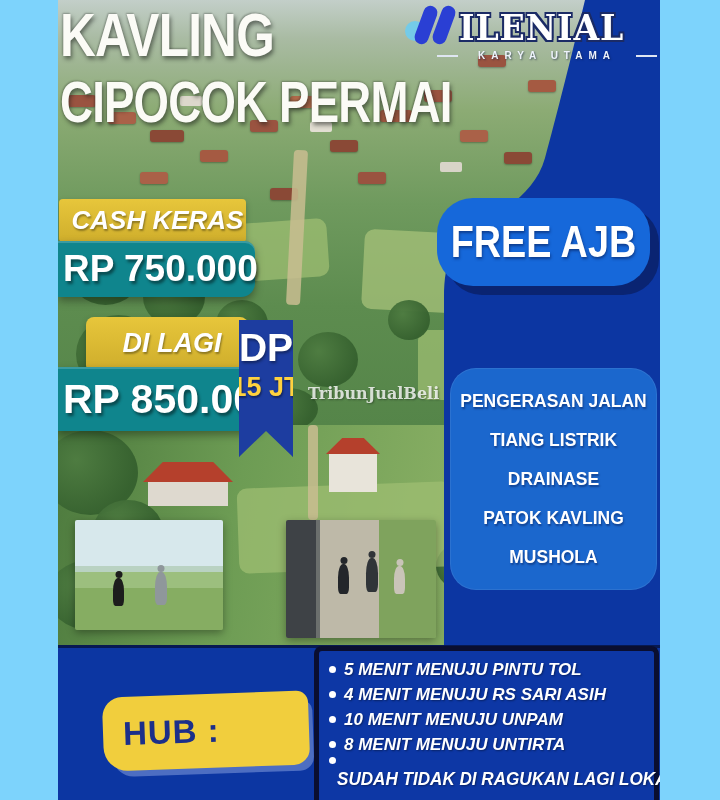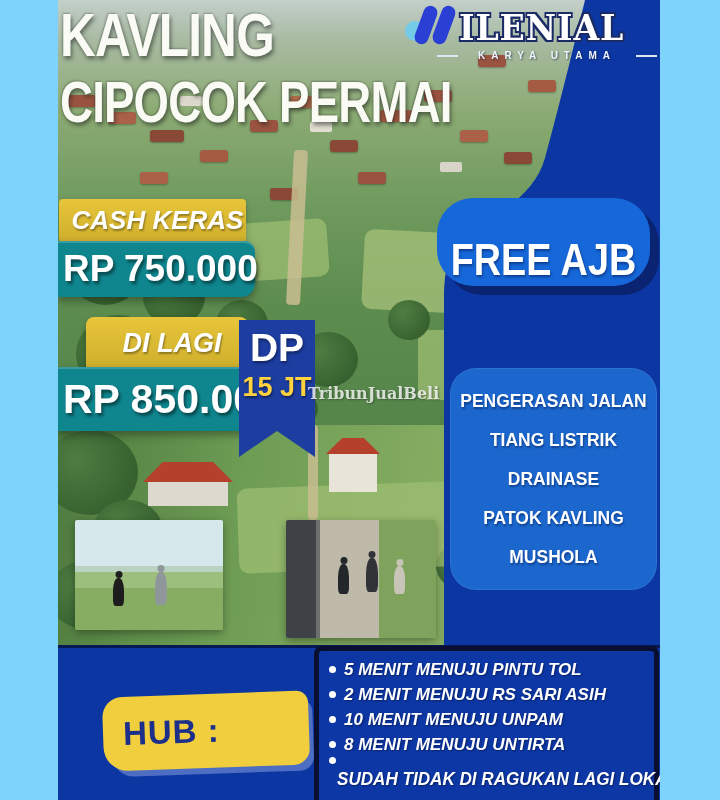--- a/index.html
+++ b/index.html
@@ -65,36 +65,36 @@
     text-shadow:1px 2px 2px rgba(0,0,0,.35);border-radius:4px;box-shadow:0 3px 6px rgba(0,0,0,.25);padding-left:10px;}
   .cash-label{left:1px;top:199px;width:177px;height:43px;font-size:26px;}
   .cicil-label{left:28px;top:317px;width:152px;height:52px;font-size:27px;border-radius:8px 8px 4px 4px;}
   .teal-box{position:absolute;left:0;background:#0f858d;color:#fff;font-weight:800;
     display:flex;align-items:center;border-radius:0 10px 14px 0;
     box-shadow:0 4px 9px rgba(0,0,0,.35), inset 0 2px 0 rgba(255,255,255,.18);
     text-shadow:2px 3px 3px rgba(0,0,0,.45);white-space:nowrap;}
   .price1{top:241px;width:192px;height:56px;font-size:37px;padding-left:5px;}
   .price2{top:367px;width:201px;height:64px;font-size:41px;padding-left:5px;}
 
-  .ribbon{position:absolute;left:181px;top:320px;width:76px;height:137px;background:#1d3da0;
+  .ribbon{position:absolute;left:181px;top:320px;width:54px;height:137px;background:#1d3da0;
     clip-path:polygon(0 0,100% 0,100% 100%,50% 81%,0 100%);
     display:flex;flex-direction:column;align-items:center;
     box-shadow:0 3px 6px rgba(0,0,0,.3);}
   .ribbon .dp{color:#fff;font-weight:800;font-size:39px;line-height:1;margin-top:8px;
     text-shadow:1px 2px 3px rgba(0,0,0,.4);}
   .ribbon .dpv{color:#ffd23e;font-weight:800;font-size:27px;margin-top:5px;
     text-shadow:1px 2px 2px rgba(0,0,0,.4);white-space:nowrap;}
 
   .watermark{position:absolute;left:250px;top:384px;font-family:"DejaVu Serif",serif;
     font-size:16px;font-weight:700;color:rgba(252,252,252,.8);
     text-shadow:1px 1px 2px rgba(0,0,0,.35);letter-spacing:0;}
 
   
   .free-pill{position:absolute;left:379px;top:198px;width:213px;height:88px;background:#1668da;
-    border-radius:36px;display:flex;align-items:flex-end;justify-content:center;
+    border-radius:36px;display:flex;align-items:center;justify-content:center;
     box-shadow:9px 9px 0 #0a2472;}
   .free-pill span{color:#fff;font-weight:800;font-size:45px;transform:scaleX(.84);
     text-shadow:1px 2px 3px rgba(5,20,70,.5);white-space:nowrap;}
 
   .features-card{position:absolute;left:392px;top:368px;width:207px;height:222px;background:#1b67cd;
     border-radius:26px;display:flex;flex-direction:column;justify-content:center;gap:17px;
     box-shadow:inset 0 0 0 1px rgba(255,255,255,.08);}
   .features-card div{color:#fff;font-weight:800;font-size:19px;text-align:center;
     transform:scaleX(.92);text-shadow:1px 2px 2px rgba(5,20,70,.45);white-space:nowrap;}
 
@@ -242,21 +242,21 @@
   </div>
 
   <div class="list-card">
     <ul>
       <li>
             <span class="dot"></span>
             <span>5 MENIT MENUJU PINTU TOL</span>
           </li>
       <li>
             <span class="dot"></span>
-            <span>2 MENIT MENUJU RS SARI ASIH</span>
+            <span>4 MENIT MENUJU RS SARI ASIH</span>
           </li>
       <li>
             <span class="dot"></span>
             <span>10 MENIT MENUJU UNPAM</span>
           </li>
       <li>
             <span class="dot"></span>
             <span>8 MENIT MENUJU UNTIRTA</span>
           </li>
       <li>

